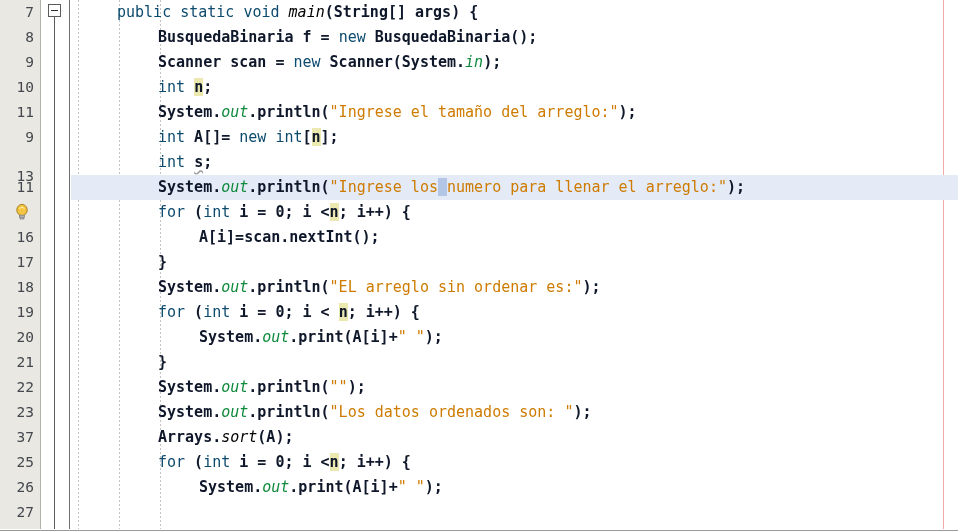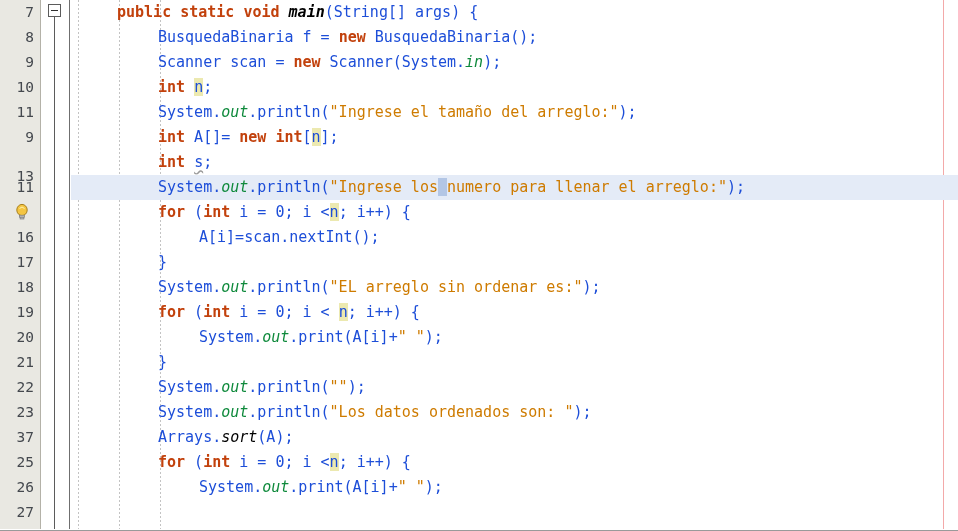--- a/index.html
+++ b/index.html
@@ -84,25 +84,25 @@
   }
   .line.caretline{
     background:#e4ebf7;
   }
   .line.caretline:before{
     content:"";position:absolute;left:-71px;top:0;width:1029px;height:25px;
     background:#e4ebf7;z-index:-1;
   }
 
   
-  .kw{color:#c2410c;font-weight:bold;}
+  .kw{color:#0c4a6e;}
   .str{color:#ce7b00;}
   .fld{color:#0f8a3c;font-style:italic;}
-  .mth{color:#000000;font-weight:bold;font-style:italic;}
-  .pln{color:#1d4ed8;}
+  .mth{color:#000000;font-weight:normal;font-style:italic;}
+  .pln{color:#0f172a;font-weight:bold;}
   .hl{background:#ece9b0;}
   .sel{background:#b3c6e5;}
   .warn{
     text-decoration:underline;
     text-decoration-style:wavy;
     text-decoration-color:#9a9a9a;
     text-underline-offset:2px;
   }
 </style>
 </head>

